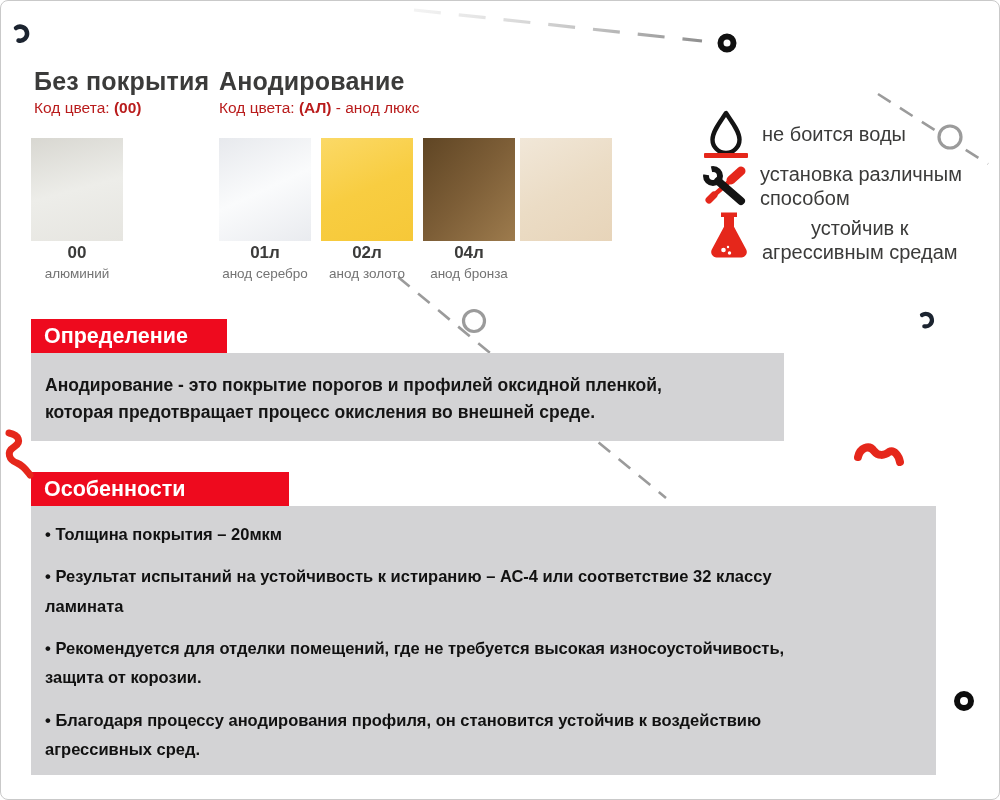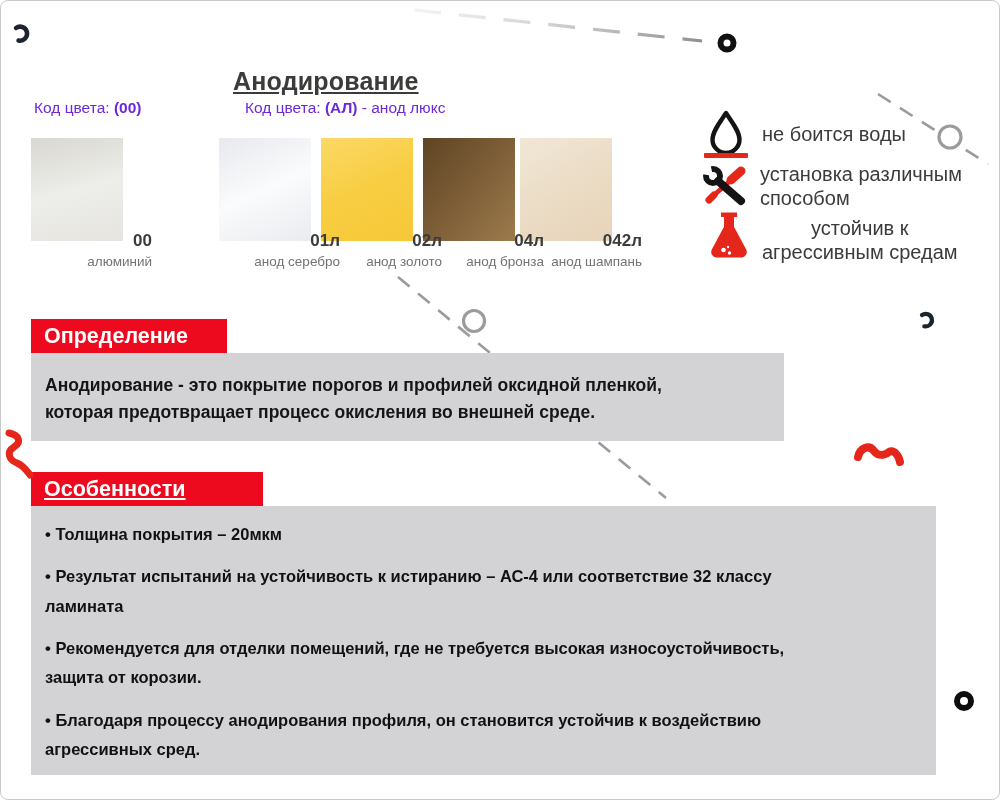--- a/index.html
+++ b/index.html
@@ -9,26 +9,26 @@
     font-family:"Liberation Sans",sans-serif;color:#3d3d3c;
   }
   .abs{position:absolute;}
   svg.decor{position:absolute;left:0;top:0;pointer-events:none;}
   #decor-under{z-index:0;}
   #decor-over{z-index:3;}
   .z1{z-index:1;}
 
   
   .sec-title{font-size:25px;font-weight:800;letter-spacing:.2px;color:#3b3b3a;}
-  .code-line{font-size:15.5px;color:#6d28d9;}
+  .code-line{font-size:15.5px;color:#b91c1c;}
   .code-line b{font-weight:800;}
 
   
   .swatch{position:absolute;top:137px;height:103px;width:92px;}
-  .swatch-label{position:absolute;top:231px;width:150px;text-align:right;}
+  .swatch-label{position:absolute;top:243px;width:150px;text-align:center;}
   .swatch-code{font-size:17px;font-weight:700;color:#3b3b3a;line-height:1.1;}
   .swatch-name{font-size:13.5px;color:#737373;margin-top:3px;}
 
   
   .benefit-text{font-size:20px;line-height:1.18;color:#3b3b3a;white-space:pre-line;}
   .drop-underline{background:#e5271b;width:44px;height:5px;border-radius:1px;}
 
   
   .banner{background:#ee0a1e;color:#ffffff;display:flex;align-items:center;
           font-size:21.5px;font-weight:800;padding-left:13px;box-sizing:border-box;height:34px;}
@@ -43,27 +43,28 @@
 </head>
 <body>
 
 <div class="canvas">
 
   <svg class="decor" id="decor-under" width="998" height="798" viewBox="0 0 998 798">
     <line x1="397" y1="276" x2="665" y2="497" stroke="#9b9b9b" stroke-width="2.6" stroke-dasharray="15 11"></line>
     <circle cx="473" cy="320" r="10.5" fill="#ffffff" stroke="#9b9b9b" stroke-width="3.2"></circle>
   </svg>
 
+  <div class="abs z1 sec-title" style="left:33px;top:66px;">Без покрытия</div>
   <div class="abs z1 code-line" style="left:33px;top:98px;">
     <span>Код цвета:</span>
     <b>(00)</b>
   </div>
 
-  <div class="abs z1 sec-title" style="left:232px;top:66px;text-decoration:underline;">Анодирование</div>
-  <div class="abs z1 code-line" style="left:218px;top:98px;margin-left:26px;">
+  <div class="abs z1 sec-title" style="left:218px;top:66px;">Анодирование</div>
+  <div class="abs z1 code-line" style="left:218px;top:98px;">
     <span>Код цвета:</span>
     <b>(АЛ)</b>
     <span>- анод люкс</span>
   </div>
 
   <div class="swatch z1" style="left: 30px; background: linear-gradient(165deg, rgb(216, 215, 209), rgb(237, 237, 233), rgb(230, 229, 224));"></div>
   <div class="swatch z1" style="left: 218px; background: linear-gradient(155deg, rgb(231, 233, 237), rgb(250, 251, 252), rgb(233, 235, 239));"></div>
   <div class="swatch z1" style="left: 320px; background: linear-gradient(155deg, rgb(251, 217, 103), rgb(248, 205, 65), rgb(246, 200, 56));"></div>
   <div class="swatch z1" style="left: 422px; background: linear-gradient(130deg, rgb(95, 69, 36), rgb(125, 94, 55), rgb(157, 123, 77));"></div>
   <div class="swatch z1" style="left: 519px; background: linear-gradient(150deg, rgb(241, 231, 216), rgb(235, 220, 197), rgb(231, 212, 185));"></div>
@@ -76,24 +77,20 @@
     <div class="swatch-code">01л</div>
     <div class="swatch-name">анод серебро</div>
   </div>
   <div class="swatch-label z1" style="left:291px;">
     <div class="swatch-code">02л</div>
     <div class="swatch-name">анод золото</div>
   </div>
   <div class="swatch-label z1" style="left:393px;">
     <div class="swatch-code">04л</div>
     <div class="swatch-name">анод бронза</div>
-  </div>
-  <div class="swatch-label z1" style="left:491px;">
-    <div class="swatch-code">042л</div>
-    <div class="swatch-name">анод шампань</div>
   </div>
 
   <svg class="abs z1" style="left:703px;top:109px;" width="44" height="46" viewBox="0 0 44 46">
     <path d="M22 3 C16.5 11.5 8.5 21 8.5 29.5 a13.5 13.5 0 0 0 27 0 C35.5 21 27.5 11.5 22 3 Z" fill="none" stroke="#141414" stroke-width="4.4" stroke-linejoin="round"></path>
   </svg>
   <div class="abs z1 drop-underline" style="left:703px;top:152px;"></div>
   <div class="abs z1 benefit-text" style="left:761px;top:122px;">не боится воды</div>
 
   <svg class="abs z1" style="left:699px;top:163px;" width="48" height="44" viewBox="0 0 48 44">
     <line x1="41" y1="7" x2="31" y2="16" stroke="#e5271b" stroke-width="9" stroke-linecap="round"></line>
@@ -116,21 +113,21 @@
 агрессивным средам</div>
 
   <div class="abs z1 graybox" style="left:30px;top:352px;width:753px;height:88px;">
     <p class="def-text">Анодирование - это покрытие порогов и профилей оксидной пленкой,
 которая предотвращает процесс окисления во внешней среде.</p>
   </div>
   <div class="abs z1 banner" style="left:30px;top:318px;width:196px;">
     <span>Определение</span>
   </div>
 
-  <div class="abs z1 banner" style="left:30px;top:471px;width:232px;text-decoration:underline;">
+  <div class="abs z1 banner" style="left:30px;top:471px;width:258px;">
     <span>Особенности</span>
   </div>
   <div class="abs z1 graybox" style="left:30px;top:505px;width:905px;height:269px;">
     <ul class="bullets">
       <li>Толщина покрытия – 20мкм</li>
       <li>Результат испытаний на устойчивость к истиранию – АС-4 или соответствие 32 классу
 ламината</li>
       <li>Рекомендуется для отделки помещений,  где не требуется высокая износоустойчивость,
 защита от корозии.</li>
       <li>Благодаря процессу анодирования профиля, он становится устойчив к воздействию

